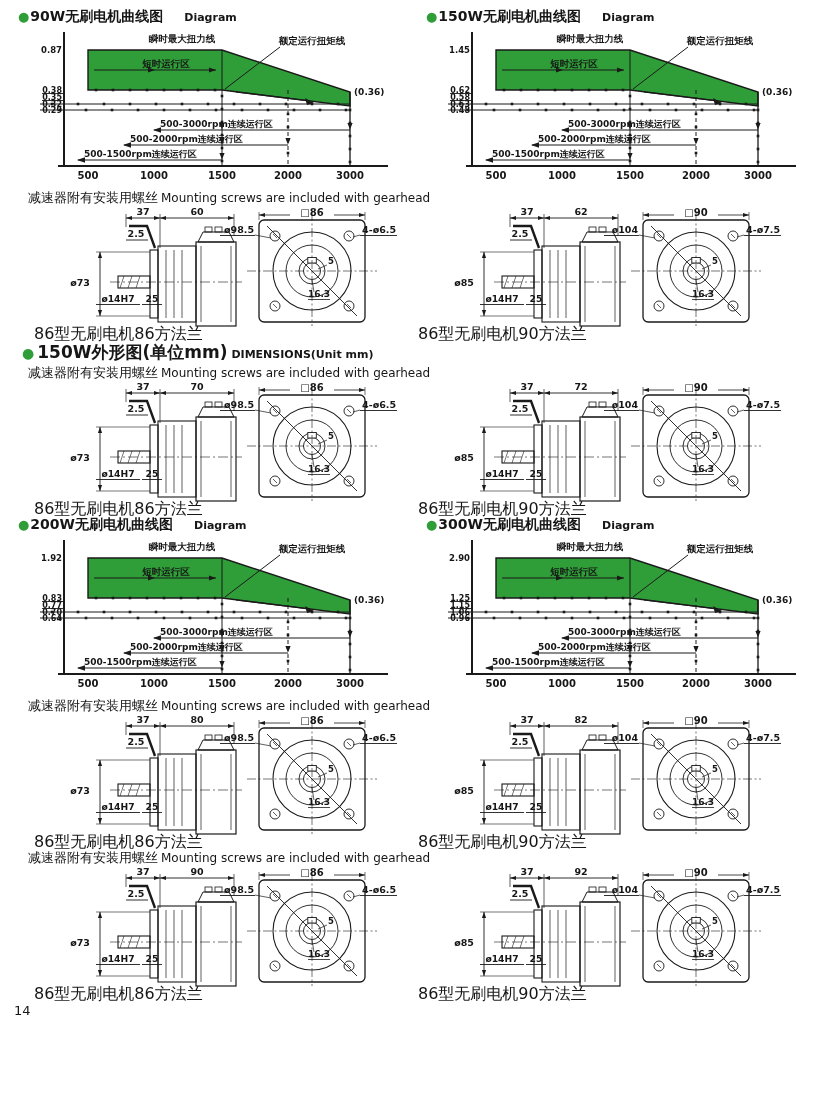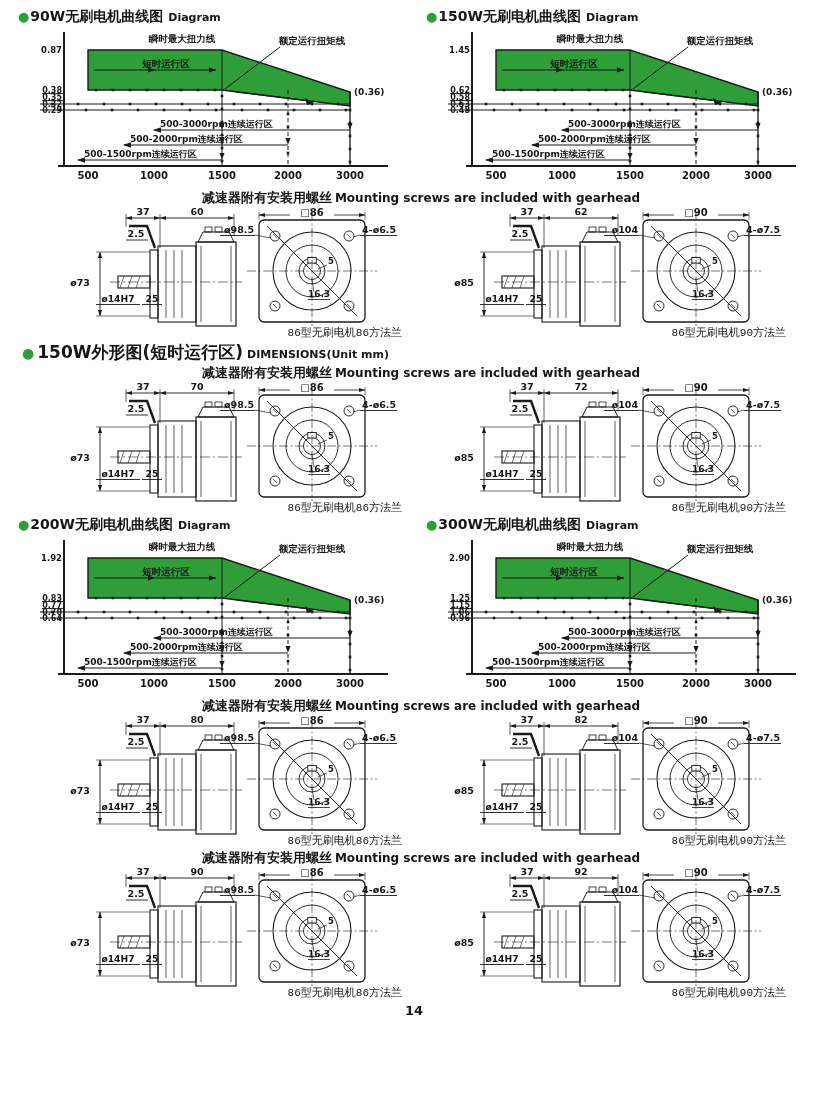--- a/index.html
+++ b/index.html
@@ -2,33 +2,33 @@
 <html><head>
 <meta charset="utf-8">
 <style>
   html,body{margin:0;padding:0;background:#fff;}
   body{width:820px;height:1101px;overflow:hidden;font-family:"DejaVu Sans","Liberation Sans",sans-serif;color:#161616;}
   .page{box-sizing:border-box;width:820px;height:1101px;padding:8px 6px 0 14px;}
   .charts-row{display:flex;gap:16px;margin-bottom:4px;}
   .chart-cell{width:392px;}
   .fig-title{font-weight:bold;font-size:14px;line-height:16px;display:flex;align-items:baseline;margin:0 0 0 4px;white-space:nowrap;}
   .fig-title .bullet{color:#2f9e38;font-size:13px;margin-right:1px;}
-  .fig-title .en{font-size:11px;margin-left:5px;}
+  .fig-title .en{font-size:11px;margin-left:21px;}
   .section{margin:1px 0 0 0;}
   .sec-header{font-weight:bold;font-size:17px;line-height:20px;margin-left:8px;white-space:nowrap;}
   .sec-header .bullet{color:#2f9e38;font-size:14px;margin-right:3px;}
   .sec-header .en{font-size:11px;margin-left:4px;}
-  .sec-sub{font-weight:bold;font-size:13px;line-height:16px;margin-left:14px;white-space:nowrap;text-align:center;}
+  .sec-sub{font-weight:normal;font-size:13px;line-height:16px;margin-left:14px;white-space:nowrap;}
   .sec-sub .en{font-size:12px;margin-left:3px;}
   .draw-row{display:flex;gap:16px;margin-left:20px;}
   figure{margin:0;width:368px;}
-  figcaption{text-align:right;font-size:11px;line-height:15px;margin-top:-2px;font-family:Liberation Mono, monospace;}
+  figcaption{text-align:left;font-size:16px;line-height:15px;margin-top:-2px;}
   svg{display:block;}
   svg text{font-family:"DejaVu Sans","Liberation Sans",sans-serif;fill:#161616;}
-  .footer{text-align:center;font-size:13px;margin-top:2px;font-weight:bold;}
+  .footer{text-align:left;font-size:13px;margin-top:2px;}
 </style>
 </head>
 <body>
 
 <div class="page">
 
   <div class="charts-row">
     <div class="chart-cell">
       <div class="fig-title">
           <span class="bullet">●</span>
@@ -397,21 +397,21 @@
               <line x1="274" y1="93.5" x2="296" y2="93.5" stroke="#1a1a1a" stroke-width="0.8"></line>
               <line x1="280" y1="86" x2="278" y2="74" stroke="#1a1a1a" stroke-width="0.7"></line>
             </svg>
           </div>
           <figcaption>86型无刷电机90方法兰</figcaption>
         </figure>
     </div>
   </div>
 
   <div class="section">
-    <div class="sec-header"><span class="bullet">●</span><span>150W外形图(短时运行区)</span><span class="en">DIMENSIONS(Unit mm)</span></div>
+    <div class="sec-header"><span class="bullet">●</span><span>150W外形图(单位mm)</span><span class="en">DIMENSIONS(Unit mm)</span></div>
     <div class="sec-sub"><span>减速器附有安装用螺丝</span><span class="en">Mounting screws are included with gearhead</span></div>
     <div class="draw-row">
       <figure>
           <div>
             <svg width="365" height="122" viewBox="0 0 365 122">
               <line x1="92" y1="12" x2="200" y2="12" stroke="#1a1a1a" stroke-width="0.9"></line>
               <line x1="92" y1="8" x2="92" y2="21" stroke="#1a1a1a" stroke-width="0.7"></line>
               <line x1="126" y1="8" x2="126" y2="42" stroke="#1a1a1a" stroke-width="0.7"></line>
               <line x1="200" y1="8" x2="200" y2="30" stroke="#1a1a1a" stroke-width="0.7"></line>
               <polygon points="92,12 98,9.9 98,14.1" fill="#1a1a1a"></polygon>

